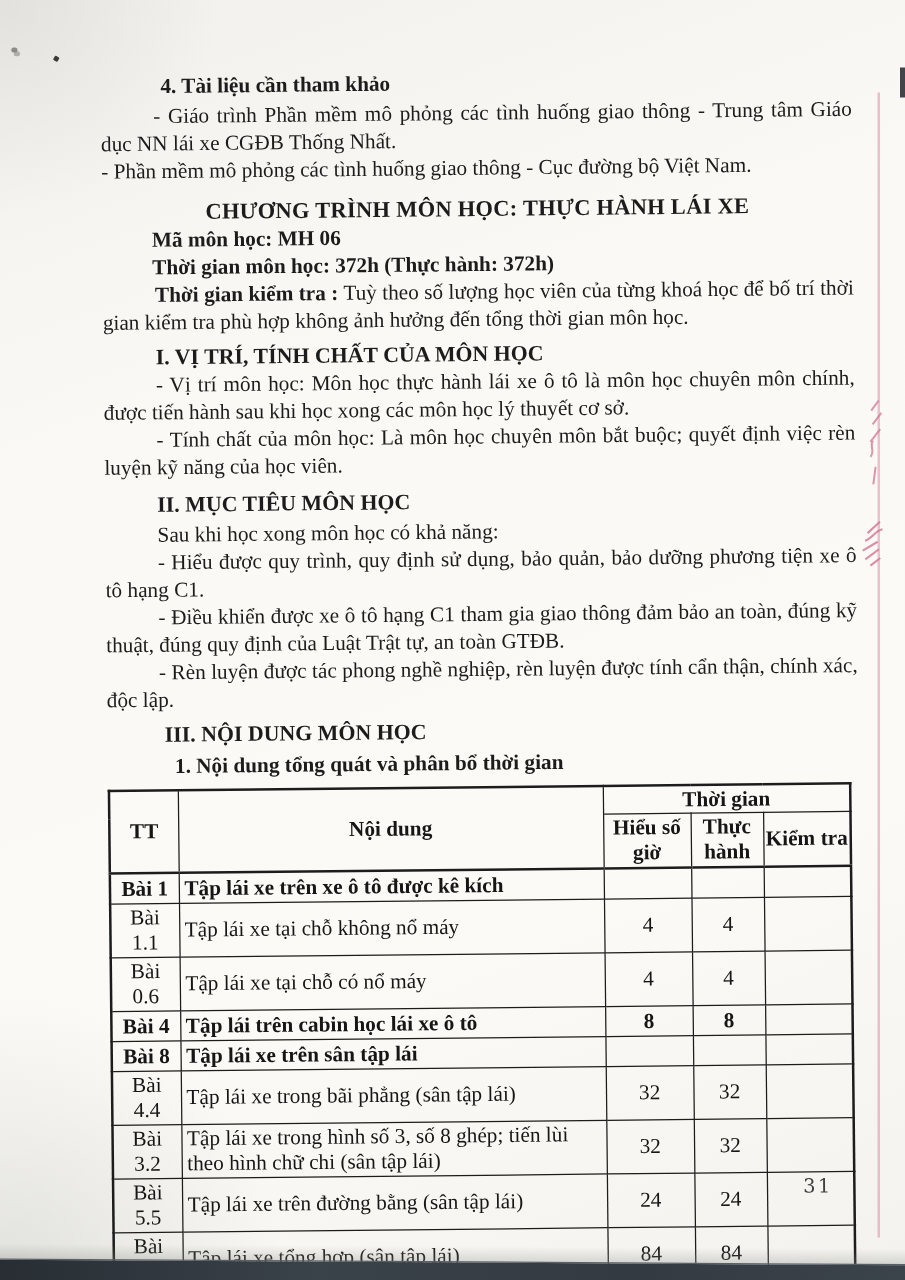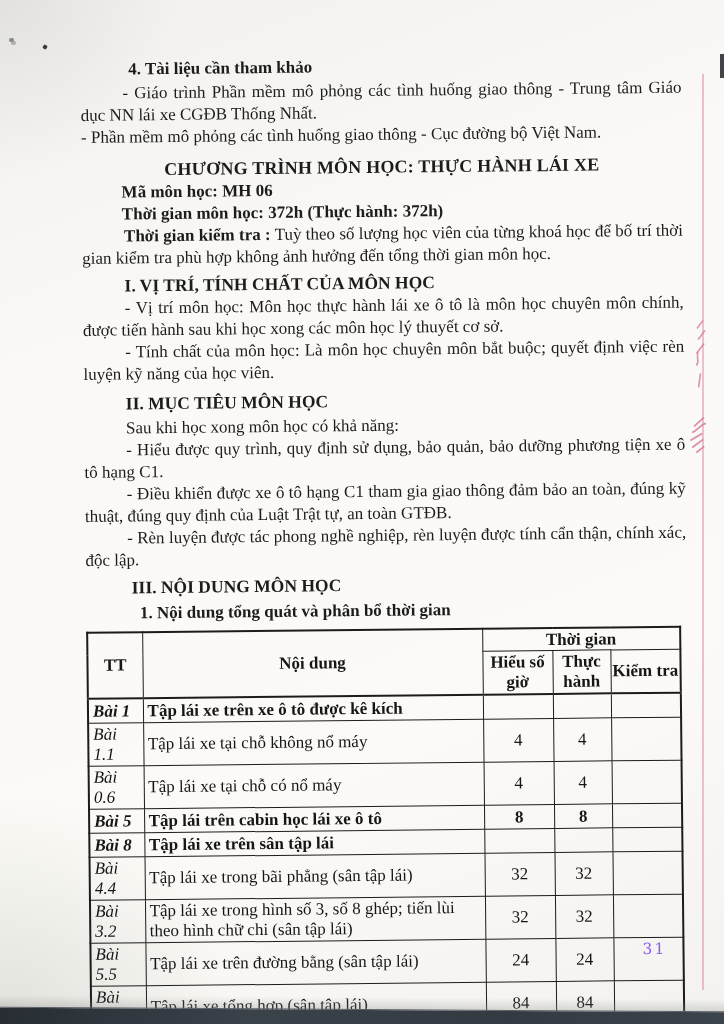--- a/index.html
+++ b/index.html
@@ -29,27 +29,27 @@
 
   table.course{border-collapse:collapse;table-layout:fixed;width:595px;margin-top:7px;
     font-size:17px;color:#161616;}
   table.course td,table.course th{border:1.2px solid #1c1c1c;vertical-align:middle;
     padding:1px 4px;line-height:20px;font-weight:normal;}
   table.course{border:2px solid #1c1c1c;}
   table.course thead th{font-weight:bold;text-align:center;}
   th.h-nd{vertical-align:top;padding-top:2px;}
   tr.hdr2 th{border-top:1.2px solid #1c1c1c;}
   thead tr:last-child th, thead th[rowspan]{border-bottom:2px solid #1c1c1c;}
-  td.c-tt{padding:1px 1px;font-style:italic;}
+  td.c-tt{text-align:center;padding:1px 1px;}
   td.c-num{text-align:center;}
   td.c-nd{text-align:left;padding-left:5px;}
   tr.bold td{font-weight:bold;}
   tbody td{height:21px;}
 
-  .page-number{position:absolute;left:638px;top:943px;font-size:15.5px;color:#8b5cf6;
+  .page-number{position:absolute;left:638px;top:943px;font-size:15.5px;color:#404040;
     font-family:"DejaVu Serif",serif;letter-spacing:2px;}
 
   .pink-line{position:absolute;left:702px;top:74px;height:916px;width:1.6px;
     background:rgba(216,122,152,.45);}
   .pink-scribble{position:absolute;left:683px;top:322px;}
   .speck-1{position:absolute;left:43px;top:45px;width:4px;height:4px;background:#3a3a3a;border-radius:1px;transform:rotate(30deg);}
   .speck-2{position:absolute;left:9px;top:38px;width:5px;height:4px;background:#8b8b87;border-radius:2px;box-shadow:2px 3px 0 rgba(120,120,115,.5);}
   .edge-dark-top-right{position:absolute;right:0;top:54px;width:4px;height:24px;background:#43434a;}
   .bottom-shadow{position:absolute;left:0;bottom:13px;width:724px;height:14px;
     background:linear-gradient(180deg,rgba(0,0,0,0),rgba(140,142,138,.35));transform:rotate(.35deg);}
@@ -120,21 +120,21 @@
           <td class="c-num"></td>
         </tr>
         <tr>
           <td class="c-tt">Bài 0.6</td>
           <td class="c-nd">Tập lái xe tại chỗ có nổ máy</td>
           <td class="c-num">4</td>
           <td class="c-num">4</td>
           <td class="c-num"></td>
         </tr>
         <tr class="bold">
-          <td class="c-tt">Bài 5</td>
+          <td class="c-tt">Bài 4</td>
           <td class="c-nd">Tập lái trên cabin học lái xe ô tô</td>
           <td class="c-num">8</td>
           <td class="c-num">8</td>
           <td class="c-num"></td>
         </tr>
         <tr class="bold">
           <td class="c-tt">Bài 8</td>
           <td class="c-nd">Tập lái xe trên sân tập lái</td>
           <td class="c-num"></td>
           <td class="c-num"></td>

